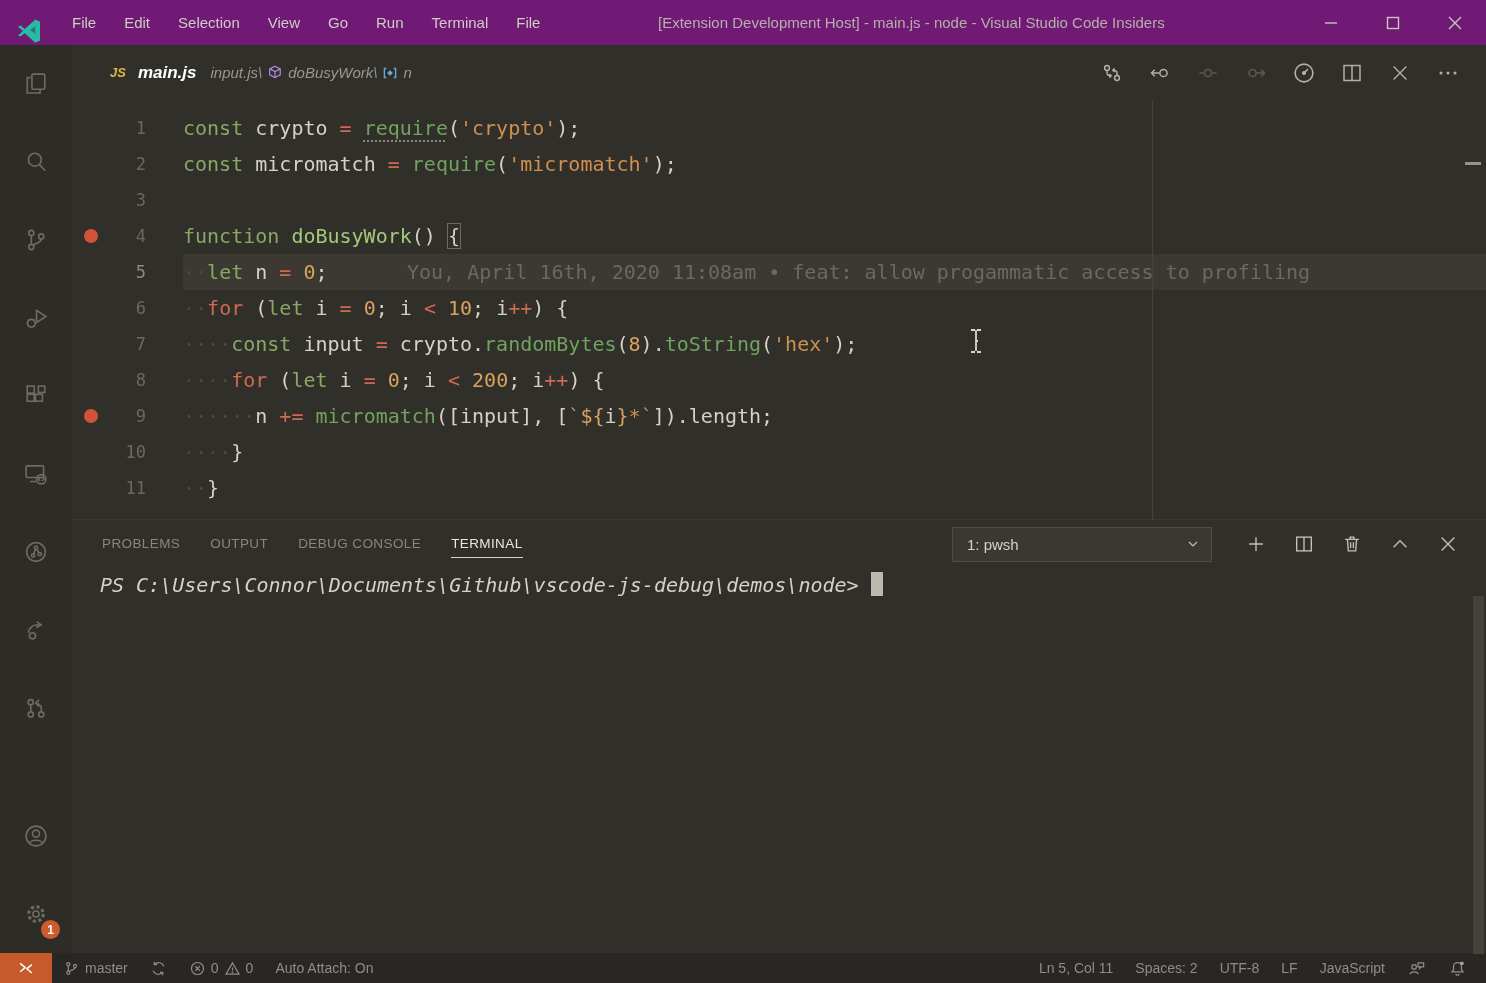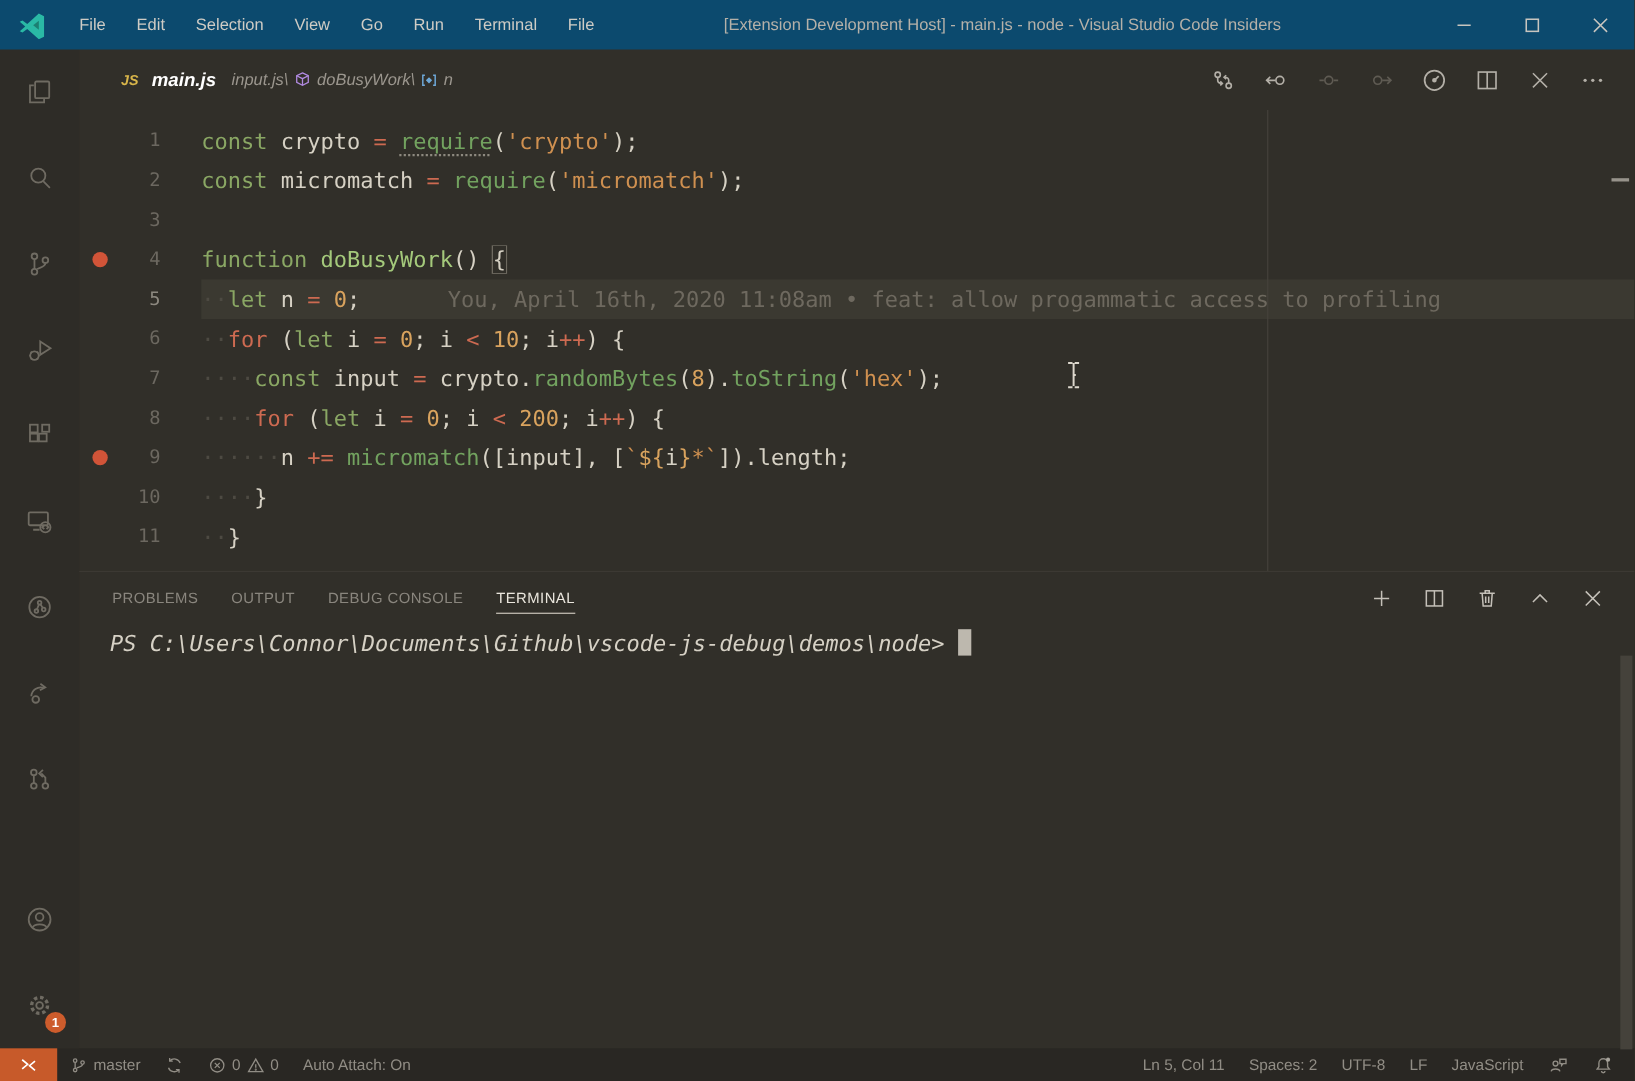--- a/index.html
+++ b/index.html
@@ -1,21 +1,21 @@
 <!DOCTYPE html>
 <html><head>
 <meta charset="utf-8">
 <style>
   * { margin:0; padding:0; box-sizing:border-box; }
   html,body { width:1486px; height:983px; overflow:hidden; background:#312f29;
               font-family:"Liberation Sans", sans-serif; }
   .app { position:relative; width:1486px; height:983px; background:#312f29; }
 
   
-  .titlebar { position:relative; height:45px; background:#0c4a6e; display:flex; align-items:center; }
+  .titlebar { position:relative; height:45px; background:#701a75; display:flex; align-items:flex-end; }
   .logo { width:30px; height:30px; margin:0 14px 0 14px; display:flex; align-items:center; justify-content:center; }
   .menubar { display:flex; align-items:center; }
   .menu-item { color:#cfccc5; font-size:15px; padding:0 14px; height:45px; line-height:45px; cursor:default; }
   .win-title { position:absolute; left:658px; top:0; height:45px; line-height:45px; color:#b5b1a9; font-size:15px; white-space:nowrap; }
   .win-controls { position:absolute; right:0; top:0; height:45px; display:flex; }
   .win-btn { width:62px; height:45px; display:flex; align-items:center; justify-content:center; color:#c8c5bf; }
 
   
   .main { display:flex; height:908px; }
 
@@ -395,20 +395,28 @@
       </div>
 
       <div class="panel">
         <div class="panel-head">
           <div class="panel-tabs">
             <span class="ptab">PROBLEMS</span>
             <span class="ptab">OUTPUT</span>
             <span class="ptab">DEBUG CONSOLE</span>
             <span class="ptab active">TERMINAL</span>
           </div>
+          <div class="term-select">
+            <span class="lbl">1: pwsh</span>
+            <span>
+              <svg width="16" height="16" viewBox="0 0 24 24" fill="none" stroke="#c4c0b8" stroke-width="1.8">
+                  <path d="M6 9l6 6 6-6"></path>
+                </svg>
+            </span>
+          </div>
           <span class="ph-btn">
             <svg width="22" height="22" viewBox="0 0 24 24" fill="none" stroke="currentColor" stroke-width="1.5">
                 <path d="M12 4.5v15M4.5 12h15"></path>
               </svg>
             </span>
           <span class="ph-btn">
             <svg width="22" height="22" viewBox="0 0 24 24" fill="none" stroke="currentColor" stroke-width="1.5">
                 <rect x="4" y="4.5" width="16" height="15"></rect>
                 <line x1="12" y1="4.5" x2="12" y2="19.5"></line>
               </svg>

